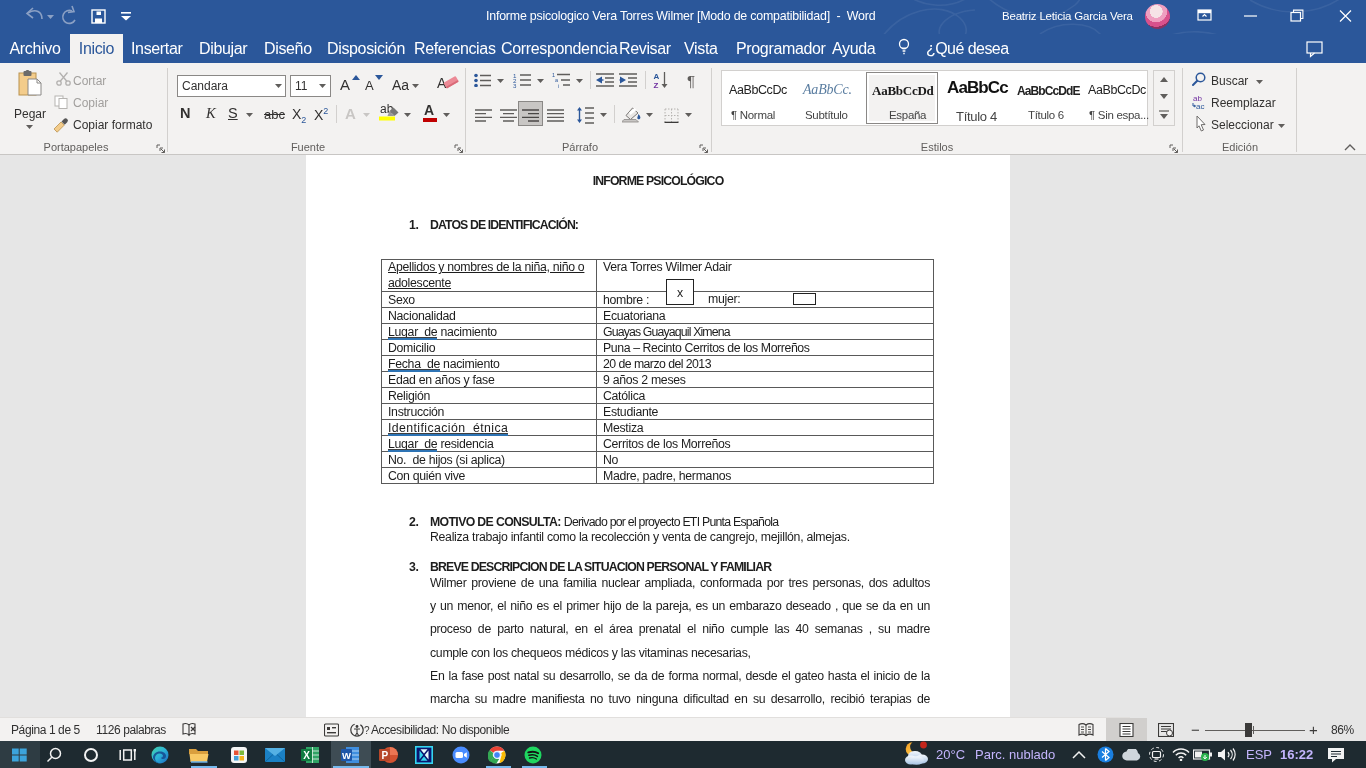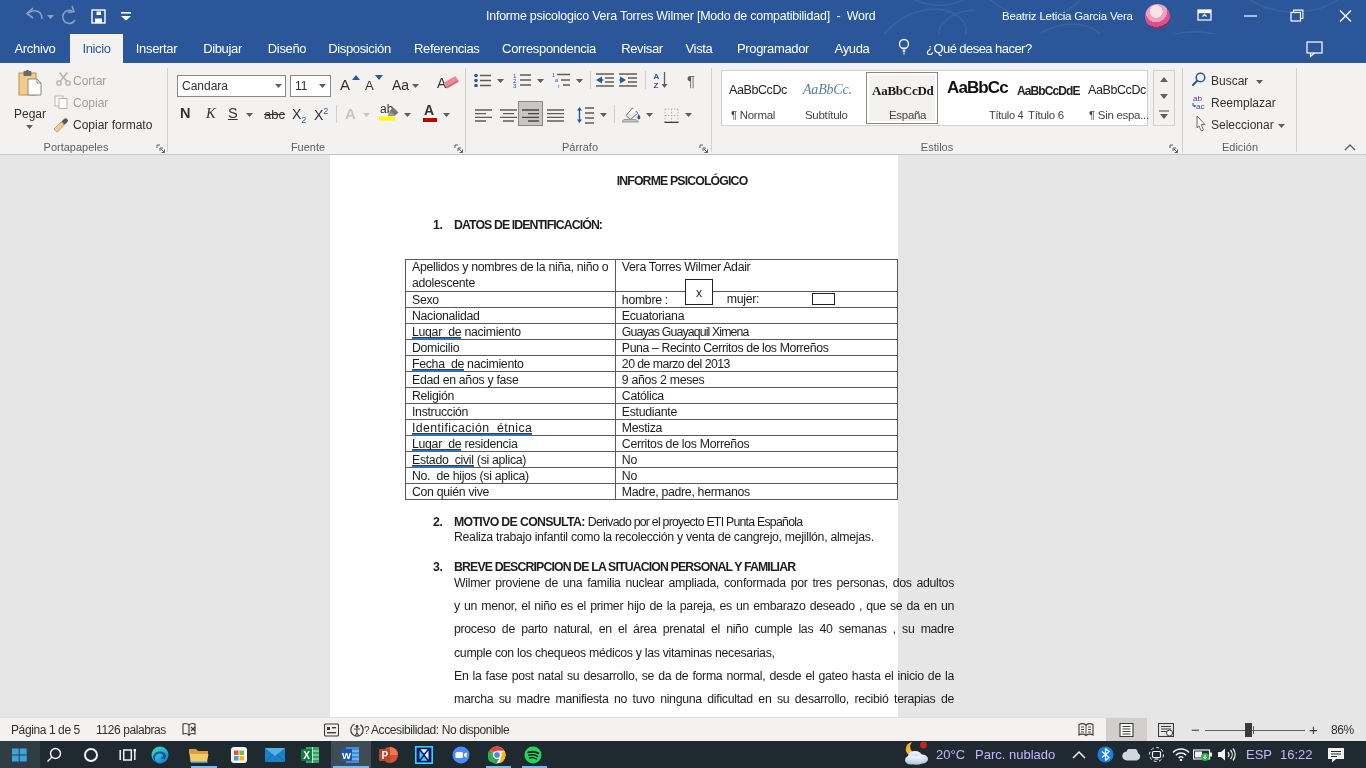--- a/index.html
+++ b/index.html
@@ -1,36 +1,36 @@
 <!DOCTYPE html>
 <html><head>
 <meta charset="utf-8">
 <style>
 * { margin:0; padding:0; box-sizing:border-box; }
 html,body { width:1366px; height:768px; overflow:hidden; font-family:"Liberation Sans",sans-serif; }
 #app { position:absolute; inset:0; background:#e6e6e6; }
 
 #titlebar { position:absolute; left:0; top:0; width:1366px; height:34px; background:#2b579a; }
 #tabs { position:absolute; left:0; top:34px; width:1366px; height:29px; background:#2b579a; }
-.tab { position:absolute; top:0; height:29px; line-height:29px; color:#fff; font-size:13px; text-align:center; letter-spacing:-0.35px;}
+.tab { position:absolute; top:0; height:29px; line-height:29px; color:#fff; font-size:16px; text-align:center; letter-spacing:-0.35px;}
 .tab.active { background:#f3f2f1; color:#2b579a; top:0; }
 .titletext { position:absolute; top:0; height:34px; line-height:32px; color:#fff; font-size:12.4px; letter-spacing:-0.2px; }
 
 #ribbon { position:absolute; left:0; top:63px; width:1366px; height:92px; background:#f3f2f1; border-bottom:1px solid #c8c6c4; }
 .gdiv { position:absolute; top:5px; height:84px; width:1px; background:#d2d0ce; }
 .glabel { position:absolute; top:78px; width:120px; text-align:center; font-size:11px; color:#605e5c; }
 .glaunch { position:absolute; top:80px; width:12px; height:12px; }
 .ric { position:absolute; }
 .rtext { position:absolute; font-size:12px; color:#323130; white-space:nowrap; }
 .rtext.gray { color:#a19f9d; }
 .caret { position:absolute; width:7px; height:4px; }
 svg { display:block; }
 
 #doc { position:absolute; left:0; top:155px; width:1366px; height:562px; background:#e6e6e6; }
-#page { position:absolute; left:330px; top:0; width:568px; height:562px; background:#fff; color:#1d1d1d;}
+#page { position:absolute; left:306px; top:0; width:704px; height:562px; background:#fff; color:#1d1d1d;}
 #page .abs { position:absolute; }
 .doctext { font-size:12.3px; letter-spacing:-0.3px; white-space:nowrap; }
 
 #dtable { position:absolute; left:75px; top:104px; border-collapse:collapse; }
 #dtable td { border:1px solid #595959; font-size:12.3px; letter-spacing:-0.3px; padding:0 0 0 6px; vertical-align:middle; white-space:nowrap;}
 .wavy { position:relative; }
 .wavy::after { content:""; position:absolute; left:0; right:0; bottom:1px; height:1px; background:#3f3f3f; }
 .wavy::before { content:""; position:absolute; left:0; right:0; bottom:-1px; height:1.3px; background:#2e74b5; }
 .jline { font-size:12.3px; letter-spacing:-0.3px; text-align:justify; overflow:hidden; }
 .jline::after { content:""; display:inline-block; width:100%; }
@@ -374,21 +374,21 @@
     
     <div style="position:absolute;left:721px;top:7px;width:427px;height:56px;background:#fff;border:1px solid #d2d0ce;"></div>
     <div style="position:absolute;left:729px;top:20px;font-size:12.5px;color:#222;letter-spacing:-0.4px;white-space:nowrap;">AaBbCcDc</div>
     <div style="position:absolute;left:731px;top:46px;font-size:11.5px;color:#444;letter-spacing:-0.3px;white-space:nowrap;">¶ Normal</div>
     <div style="position:absolute;left:803px;top:19px;font-size:14px;color:#5a7da0;font-style:italic;font-family:'Liberation Serif',serif;letter-spacing:-0.2px;white-space:nowrap;">AaBbCc.</div>
     <div style="position:absolute;left:805px;top:46px;font-size:11.5px;color:#444;letter-spacing:-0.3px;white-space:nowrap;">Subtítulo</div>
     <div style="position:absolute;left:866px;top:9px;width:72px;height:52px;background:#f3f2f1;border:1px solid #8a8886;box-shadow:inset 0 0 0 2px #fff;"></div>
     <div style="position:absolute;left:872px;top:20px;font-size:13px;color:#1a1a1a;font-weight:bold;font-family:'Liberation Serif',serif;letter-spacing:-0.25px;white-space:nowrap;">AaBbCcDd</div>
     <div style="position:absolute;left:889px;top:46px;font-size:11.5px;color:#444;letter-spacing:-0.3px;white-space:nowrap;">España</div>
     <div style="position:absolute;left:947px;top:15px;font-size:17px;color:#111;font-weight:bold;letter-spacing:-0.9px;white-space:nowrap;">AaBbCc</div>
-    <div style="position:absolute;left:956px;top:46px;font-size:11px;color:#444;letter-spacing:-0.3px;white-space:nowrap;margin-left:33px;">Título 4</div>
+    <div style="position:absolute;left:956px;top:46px;font-size:13px;color:#444;letter-spacing:-0.3px;white-space:nowrap;">Título 4</div>
     <div style="position:absolute;left:1017px;top:21px;font-size:12px;color:#222;font-weight:bold;letter-spacing:-0.9px;white-space:nowrap;">AaBbCcDdE</div>
     <div style="position:absolute;left:1028px;top:46px;font-size:11.5px;color:#444;letter-spacing:-0.3px;white-space:nowrap;">Título 6</div>
     <div style="position:absolute;left:1088px;top:20px;font-size:12.5px;color:#222;letter-spacing:-0.4px;white-space:nowrap;">AaBbCcDc</div>
     <div style="position:absolute;left:1089px;top:46px;font-size:11.5px;color:#444;letter-spacing:-0.3px;white-space:nowrap;">¶ Sin espa...</div>
     
     <div style="position:absolute;left:1153px;top:7px;width:22px;height:56px;background:#f3f2f1;border:1px solid #d2d0ce;"></div>
     <svg class="ric" style="left:1160px;top:14px" width="8" height="5" viewBox="0 0 8 5">
         <path d="M0 5 l4 -5 4 5 z" fill="#605e5c"></path>
       </svg>
     <svg class="ric" style="left:1160px;top:31px" width="8" height="5" viewBox="0 0 8 5">
@@ -437,21 +437,21 @@
       </svg>
   </div>
   <div id="doc">
       <div id="page">
     <div class="abs doctext" style="left:0;width:704px;top:19px;text-align:center;font-weight:bold;font-size:12.3px;letter-spacing:-0.85px;">INFORME PSICOLÓGICO</div>
     <div class="abs doctext" style="left:103px;top:63px;font-weight:bold;">1.</div>
     <div class="abs doctext" style="left:124px;top:63px;font-weight:bold;letter-spacing:-0.9px;">DATOS DE IDENTIFICACIÓN:</div>
     <table id="dtable">
       <tbody>
             <tr style="height:30px;">
-              <td style="width:215px;vertical-align:top;line-height:15.5px;">Apellidos y nombres de la niña, niño o<br>adolescente</td>
+              <td style="width:215px;vertical-align:top;line-height:15.5px;text-decoration:underline;">Apellidos y nombres de la niña, niño o<br>adolescente</td>
               <td style="width:337px;vertical-align:top;line-height:15.5px;">Vera Torres Wilmer Adair</td>
             </tr>
       <tr style="height:16px;">
               <td>Sexo</td>
               <td style="position:relative;">hombre :<span style="position:absolute;left:69px;top:-13px;width:28px;height:26px;border:1.5px solid #222;background:#fff;text-align:center;line-height:26px;">x</span><span style="position:absolute;left:111px;top:0;">mujer:</span><span style="position:absolute;left:196px;top:1px;width:23px;height:12px;border:1.5px solid #222;background:#fff;"></span></td>
             </tr>
       <tr style="height:16px;">
               <td>Nacionalidad</td>
               <td>Ecuatoriana</td>
             </tr>
@@ -479,24 +479,20 @@
               <td>Instrucción</td>
               <td>Estudiante</td>
             </tr>
       <tr style="height:16px;">
               <td style="letter-spacing:0.4px;"><span class="wavy">Identificación&nbsp; étnica</span></td>
               <td>Mestiza</td>
             </tr>
       <tr style="height:16px;">
               <td><span class="wavy">Lugar&nbsp; de</span> residencia</td>
               <td>Cerritos de los Morreños</td>
-            </tr>
-      <tr style="height:16px;">
-              <td><span class="wavy">Estado&nbsp; civil</span> (si aplica)</td>
-              <td>No</td>
             </tr>
       <tr style="height:16px;">
               <td>No.&nbsp; de hijos (si aplica)</td>
               <td>No</td>
             </tr>
       <tr style="height:16px;">
               <td>Con quién vive</td>
               <td>Madre, padre, hermanos</td>
             </tr>
     </tbody>
@@ -732,19 +728,19 @@
     </svg>
     <svg style="position:absolute;left:1217px;top:6px" width="19" height="15" viewBox="0 0 19 15">
       <path d="M1 5 h3 l4 -3.5 v12 L4 10 H1 z" fill="#f2f2f2"></path>
       <g fill="none" stroke="#f2f2f2" stroke-width="1.2">
         <path d="M11 5 a4 4 0 0 1 0 5"></path>
         <path d="M13.5 3 a7 7 0 0 1 0 9"></path>
         <path d="M16 1.5 a9.5 9.5 0 0 1 0 12"></path>
       </g>
     </svg>
     <div class="txt" style="left:1246px;">ESP</div>
-    <div class="txt" style="left:1280px;">16:22</div>
+    <div class="txt" style="left:1280px;font-weight:bold;">16:22</div>
     <svg style="position:absolute;left:1327px;top:6px" width="18" height="16" viewBox="0 0 18 16">
       <path d="M1 1 h16 v11 h-8 l-4 3.5 v-3.5 h-4 z" fill="#f2f2f2"></path>
       <path d="M4 4.5 h10 M4 7 h10 M4 9.5 h6" stroke="#202c34" stroke-width="1.1"></path>
     </svg>
   </div>
 </div>
 
 </body></html>

